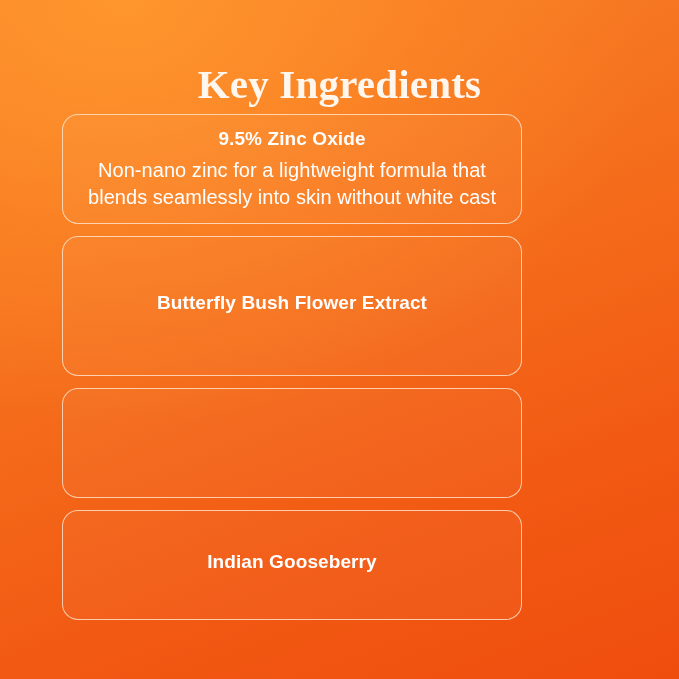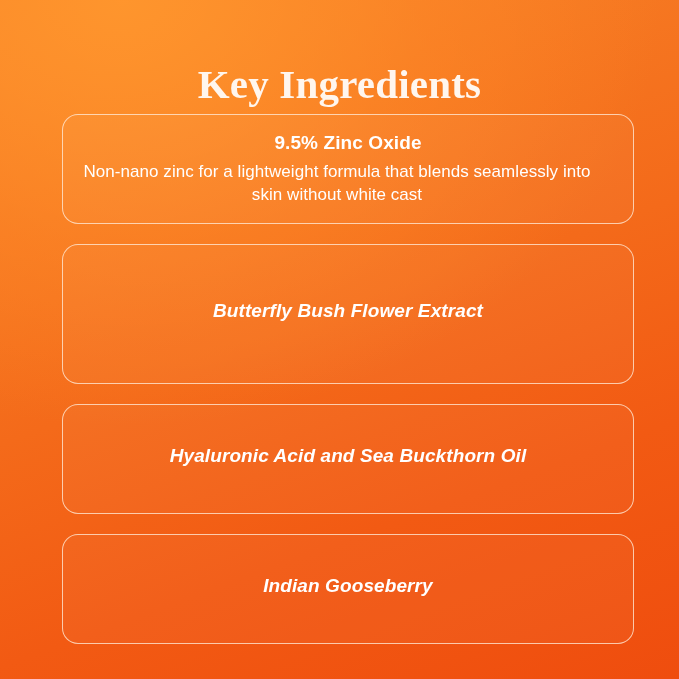--- a/index.html
+++ b/index.html
@@ -44,53 +44,52 @@
   .card-stack {
     position: absolute;
     left: 62px;
     top: 114px;
     width: 550px;
   }
 
   .ingredient-card {
     position: relative;
     box-sizing: border-box;
-    width: 572px;
+    width: 460px;
     border: 1px solid rgba(255, 233, 214, 0.78);
     border-radius: 16px;
     background: rgba(255, 255, 255, 0.035);
     display: flex;
     flex-direction: column;
     justify-content: center;
     padding: 0 14px;
   }
 
   .ingredient-card + .ingredient-card {
-    margin-top: 20px;
-    font-style: italic;
+    margin-top: 12px;
   }
 
   .card-1 { height: 110px; }
   .card-2 { height: 140px; }
   .card-3 { height: 110px; }
   .card-4 { height: 110px; }
 
   .card-heading {
     color: #FFFFFF;
     font-size: 19px;
     font-weight: 700;
     letter-spacing: 0.1px;
     line-height: 1.25;
     text-align: center;
     margin-bottom: 6px;
   }
 
   .card-body {
     color: #FFFFFF;
-    font-size: 17px;
+    font-size: 20px;
     font-weight: 400;
     line-height: 1.34;
     text-align: center;
     letter-spacing: 0.05px;
     max-width: 520px;
   }
 </style>
 </head>
 <body>
 
@@ -103,21 +102,20 @@
     <div class="ingredient-card card-1">
       <div class="card-heading">9.5% Zinc Oxide</div>
       <div class="card-body">Non-nano zinc for a lightweight formula that blends seamlessly into skin without white cast</div>
     </div>
 
     <div class="ingredient-card card-2">
       <div class="card-heading">Butterfly Bush Flower Extract</div>
     </div>
 
     <div class="ingredient-card card-3">
-      <div class="card-heading">Hyaluronic Acid and Sea Buckthorn Oil</div>
     </div>
 
     <div class="ingredient-card card-4">
       <div class="card-heading">Indian Gooseberry</div>
     </div>
 
   </div>
 </div>
 
 </body></html>

